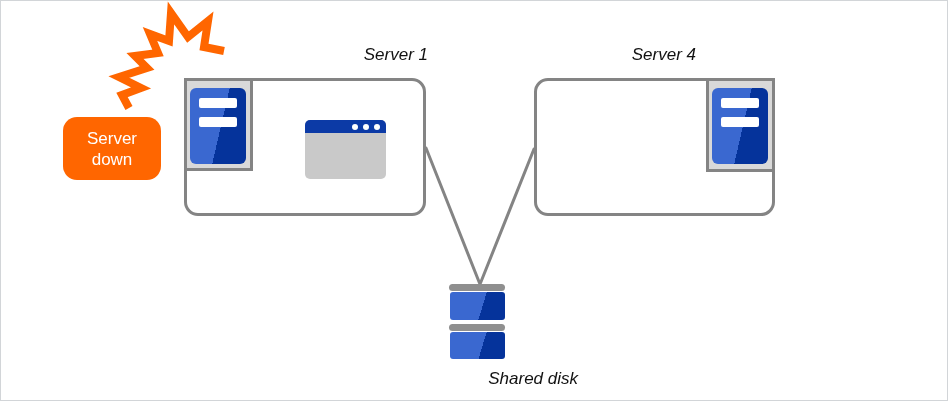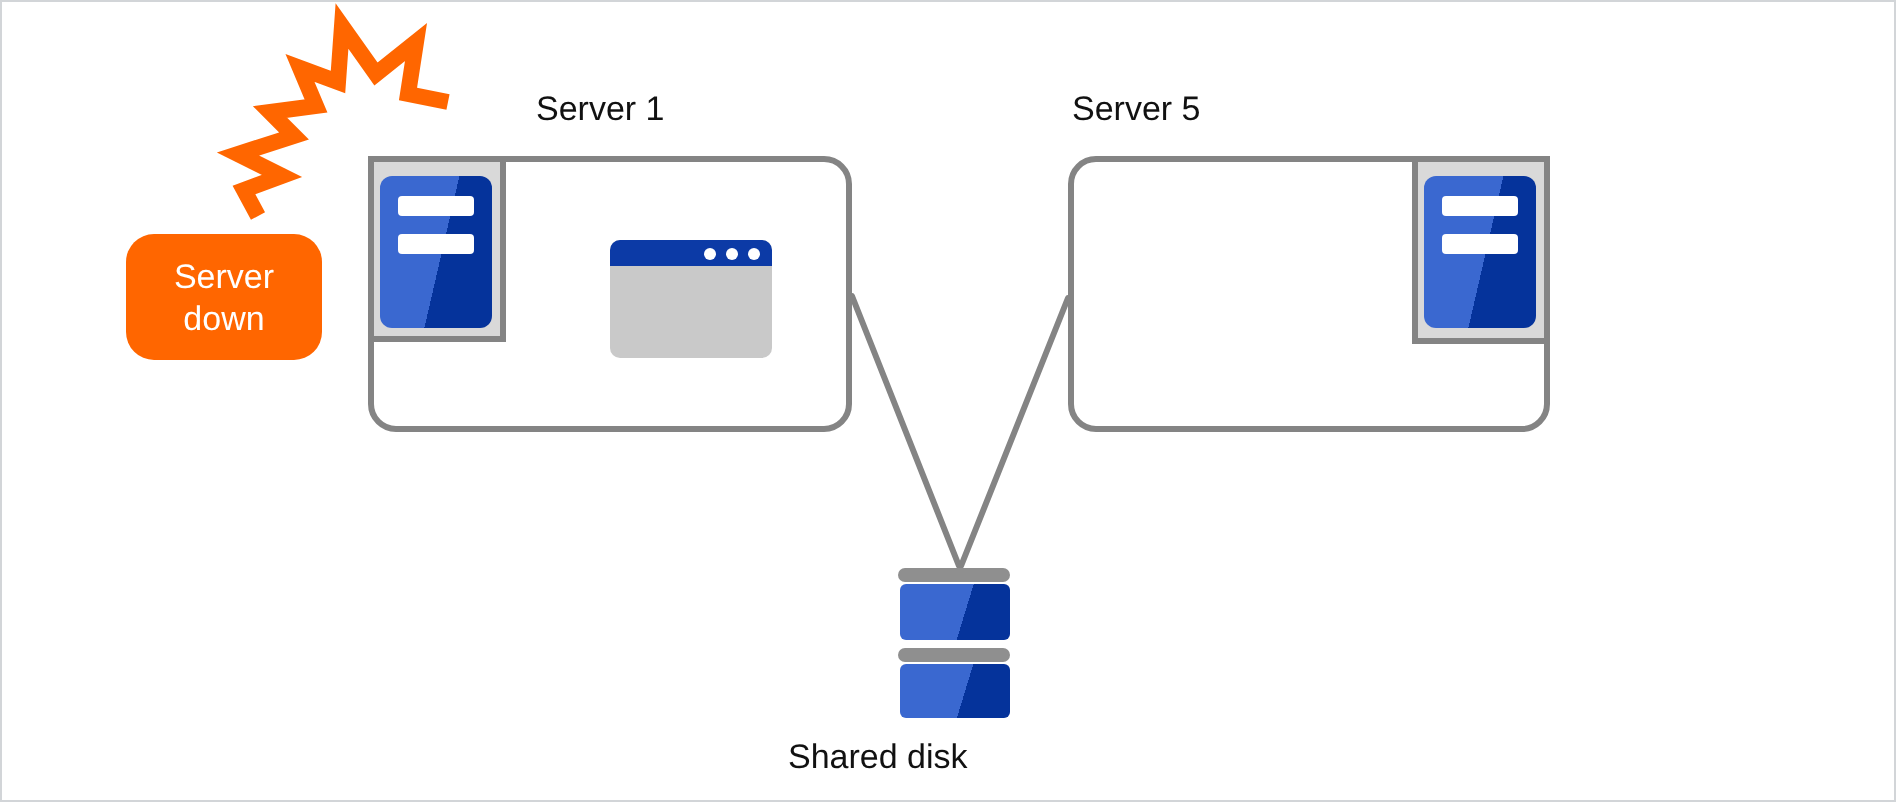--- a/index.html
+++ b/index.html
@@ -11,23 +11,24 @@
     background:#fff;
     font-family:"Liberation Sans", sans-serif;
     overflow:hidden;
   }
   .layer{position:absolute;left:0;top:0;width:948px;height:401px;}
   svg.layer{z-index:1;}
   .label{
     position:absolute;
     color:#111;
     font-size:17px;
-    text-align:left;
+    text-align:right;
     z-index:4;
     white-space:nowrap;
+    font-style:italic;
   }
   .badge{
     position:absolute;
     left:62px;top:116px;width:98px;height:63px;
     box-sizing:border-box;
     background:var(--accent-orange,#f60);
     border-radius:14px;
     color:#fff;font-size:17px;line-height:21px;
     display:flex;align-items:center;justify-content:flex-end;text-align:center;
     padding:4px 14px;
@@ -114,30 +115,30 @@
     </div>
   </div>
   <div class="app-window">
     <div class="window-titlebar">
       <span class="window-dot"></span>
       <span class="window-dot"></span>
       <span class="window-dot"></span>
     </div>
   </div>
 
-  <div class="label" style="left:535px;top:44px;width:160px;">Server 5</div>
+  <div class="label" style="left:535px;top:44px;width:160px;">Server 4</div>
   <div class="server-box" style="left:533px;top:77px;width:241px;height:138px;"></div>
   <div class="icon-frame" style="left:705px;top:77px;width:69px;height:94px;">
     <div class="tower">
       <div class="tower-bar b1"></div>
       <div class="tower-bar b2"></div>
     </div>
   </div>
 
   <div>
     <div class="disk-bar" style="top:283px;"></div>
     <div class="disk-platter" style="top:291px;"></div>
     <div class="disk-bar" style="top:323px;"></div>
     <div class="disk-platter" style="top:331px;height:27px;"></div>
   </div>
-  <div class="label" style="left:393px;top:368px;width:160px;">Shared disk</div>
+  <div class="label" style="left:417px;top:368px;width:160px;">Shared disk</div>
 
 </div>
 
 </body></html>

